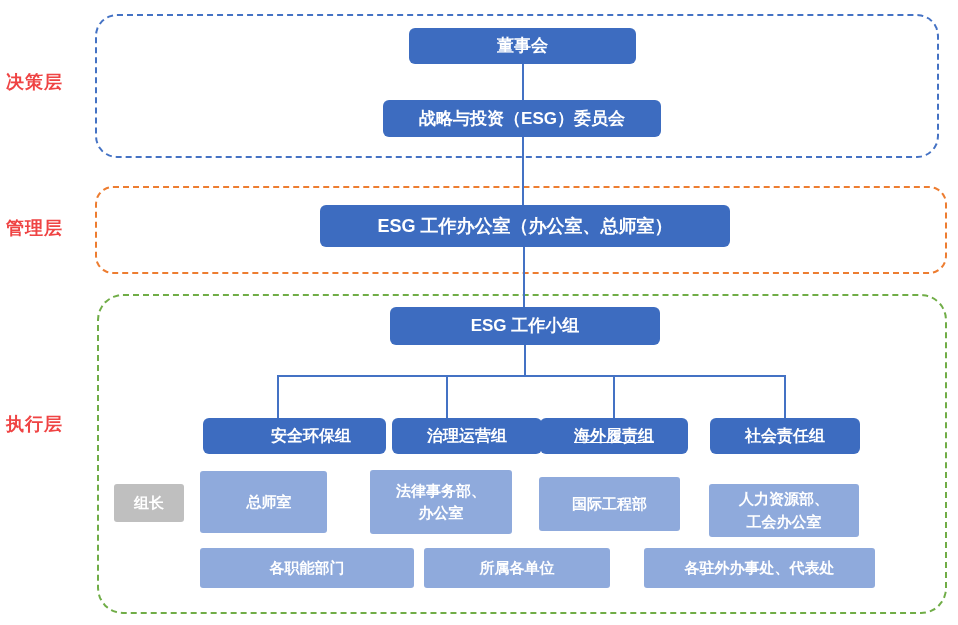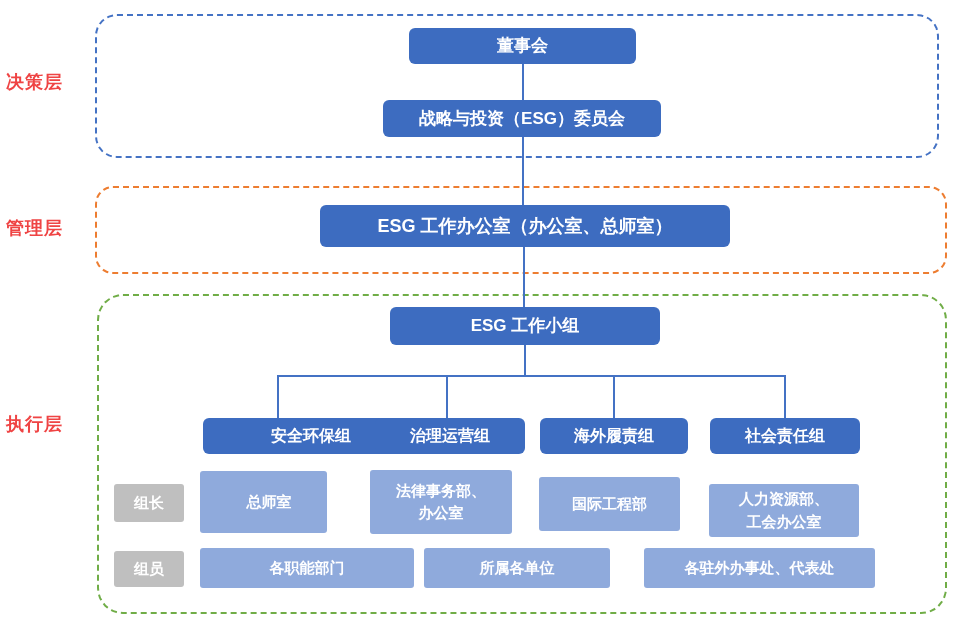--- a/index.html
+++ b/index.html
@@ -40,22 +40,22 @@
     border-radius:3px;
   }
 
   .board{left:409px;top:28px;width:227px;height:36px;font-size:17px;}
   .committee{left:383px;top:100px;width:278px;height:37px;font-size:17px;}
   .office{left:320px;top:205px;width:410px;height:42px;font-size:18px;}
   .workgroup{left:390px;top:307px;width:270px;height:38px;font-size:17px;}
 
   .group-h{top:418px;height:36px;font-size:16px;}
   .g0{left:203px;width:150px;padding-left:33px;}
-  .g1{left:375px;width:150px;}
-  .g2{left:540px;width:148px;}
+  .g1{left:392px;width:150px;}
+  .g2{left:540px;width:148px;text-decoration:underline;}
   .g3{left:710px;width:150px;}
 
   .l0{left:200px;top:471px;width:116px;height:62px;padding-left:11px;}
   .l1{left:370px;top:470px;width:142px;height:64px;}
   .l2{left:539px;top:477px;width:141px;height:54px;}
   .l3{left:709px;top:484px;width:150px;height:53px;}
 
   .row-leader{left:114px;top:484px;width:70px;height:38px;}
   .row-member{left:114px;top:551px;width:70px;height:36px;}
 
@@ -93,21 +93,20 @@
   <div class="node-dark committee">战略与投资（ESG）委员会</div>
   <div class="node-dark office">ESG 工作办公室（办公室、总师室）</div>
   <div class="node-dark workgroup">ESG 工作小组</div>
 
   <div class="node-dark group-h g0">安全环保组</div>
   <div class="node-dark group-h g1">治理运营组</div>
   <div class="node-dark group-h g2">海外履责组</div>
   <div class="node-dark group-h g3">社会责任组</div>
 
   <div class="label-gray row-leader">组长</div>
-  <div class="label-gray row-member">组员</div>
 
   <div class="node-light l0">总师室</div>
   <div class="node-light l1">法律事务部、
 办公室</div>
   <div class="node-light l2">国际工程部</div>
   <div class="node-light l3">人力资源部、
 工会办公室</div>
 
   <div class="node-light m0">各职能部门</div>
   <div class="node-light m1">所属各单位</div>

